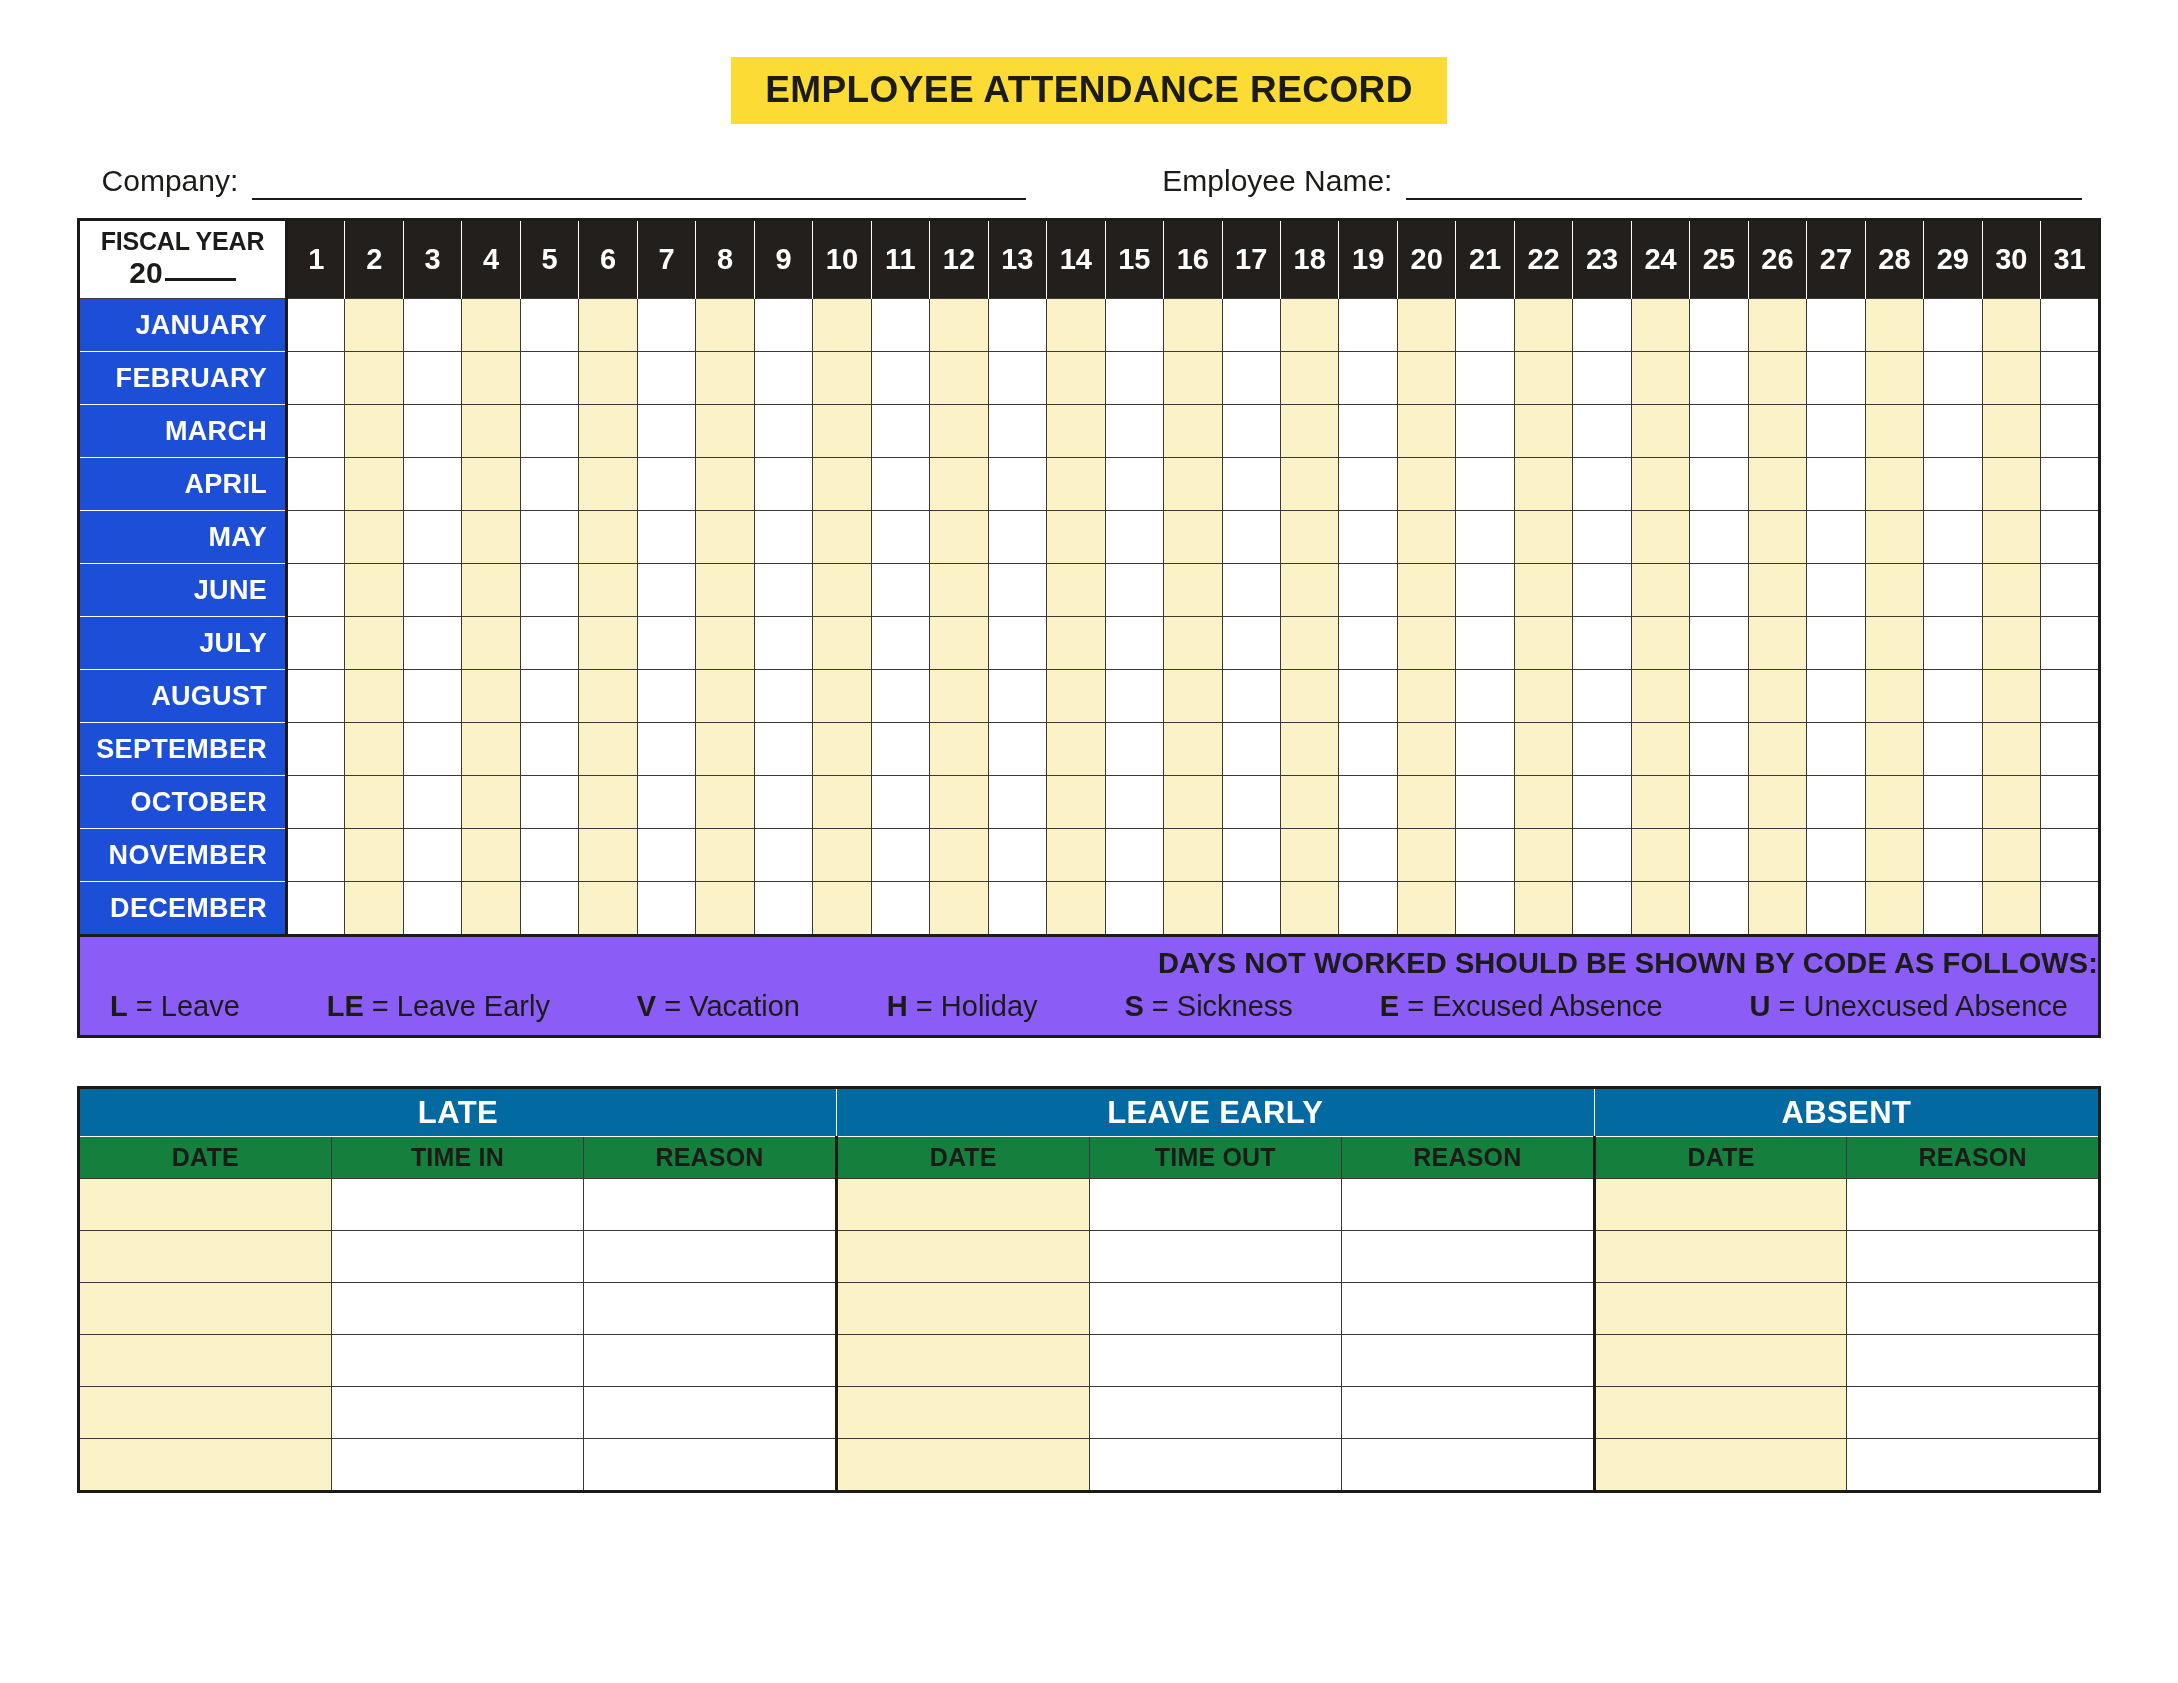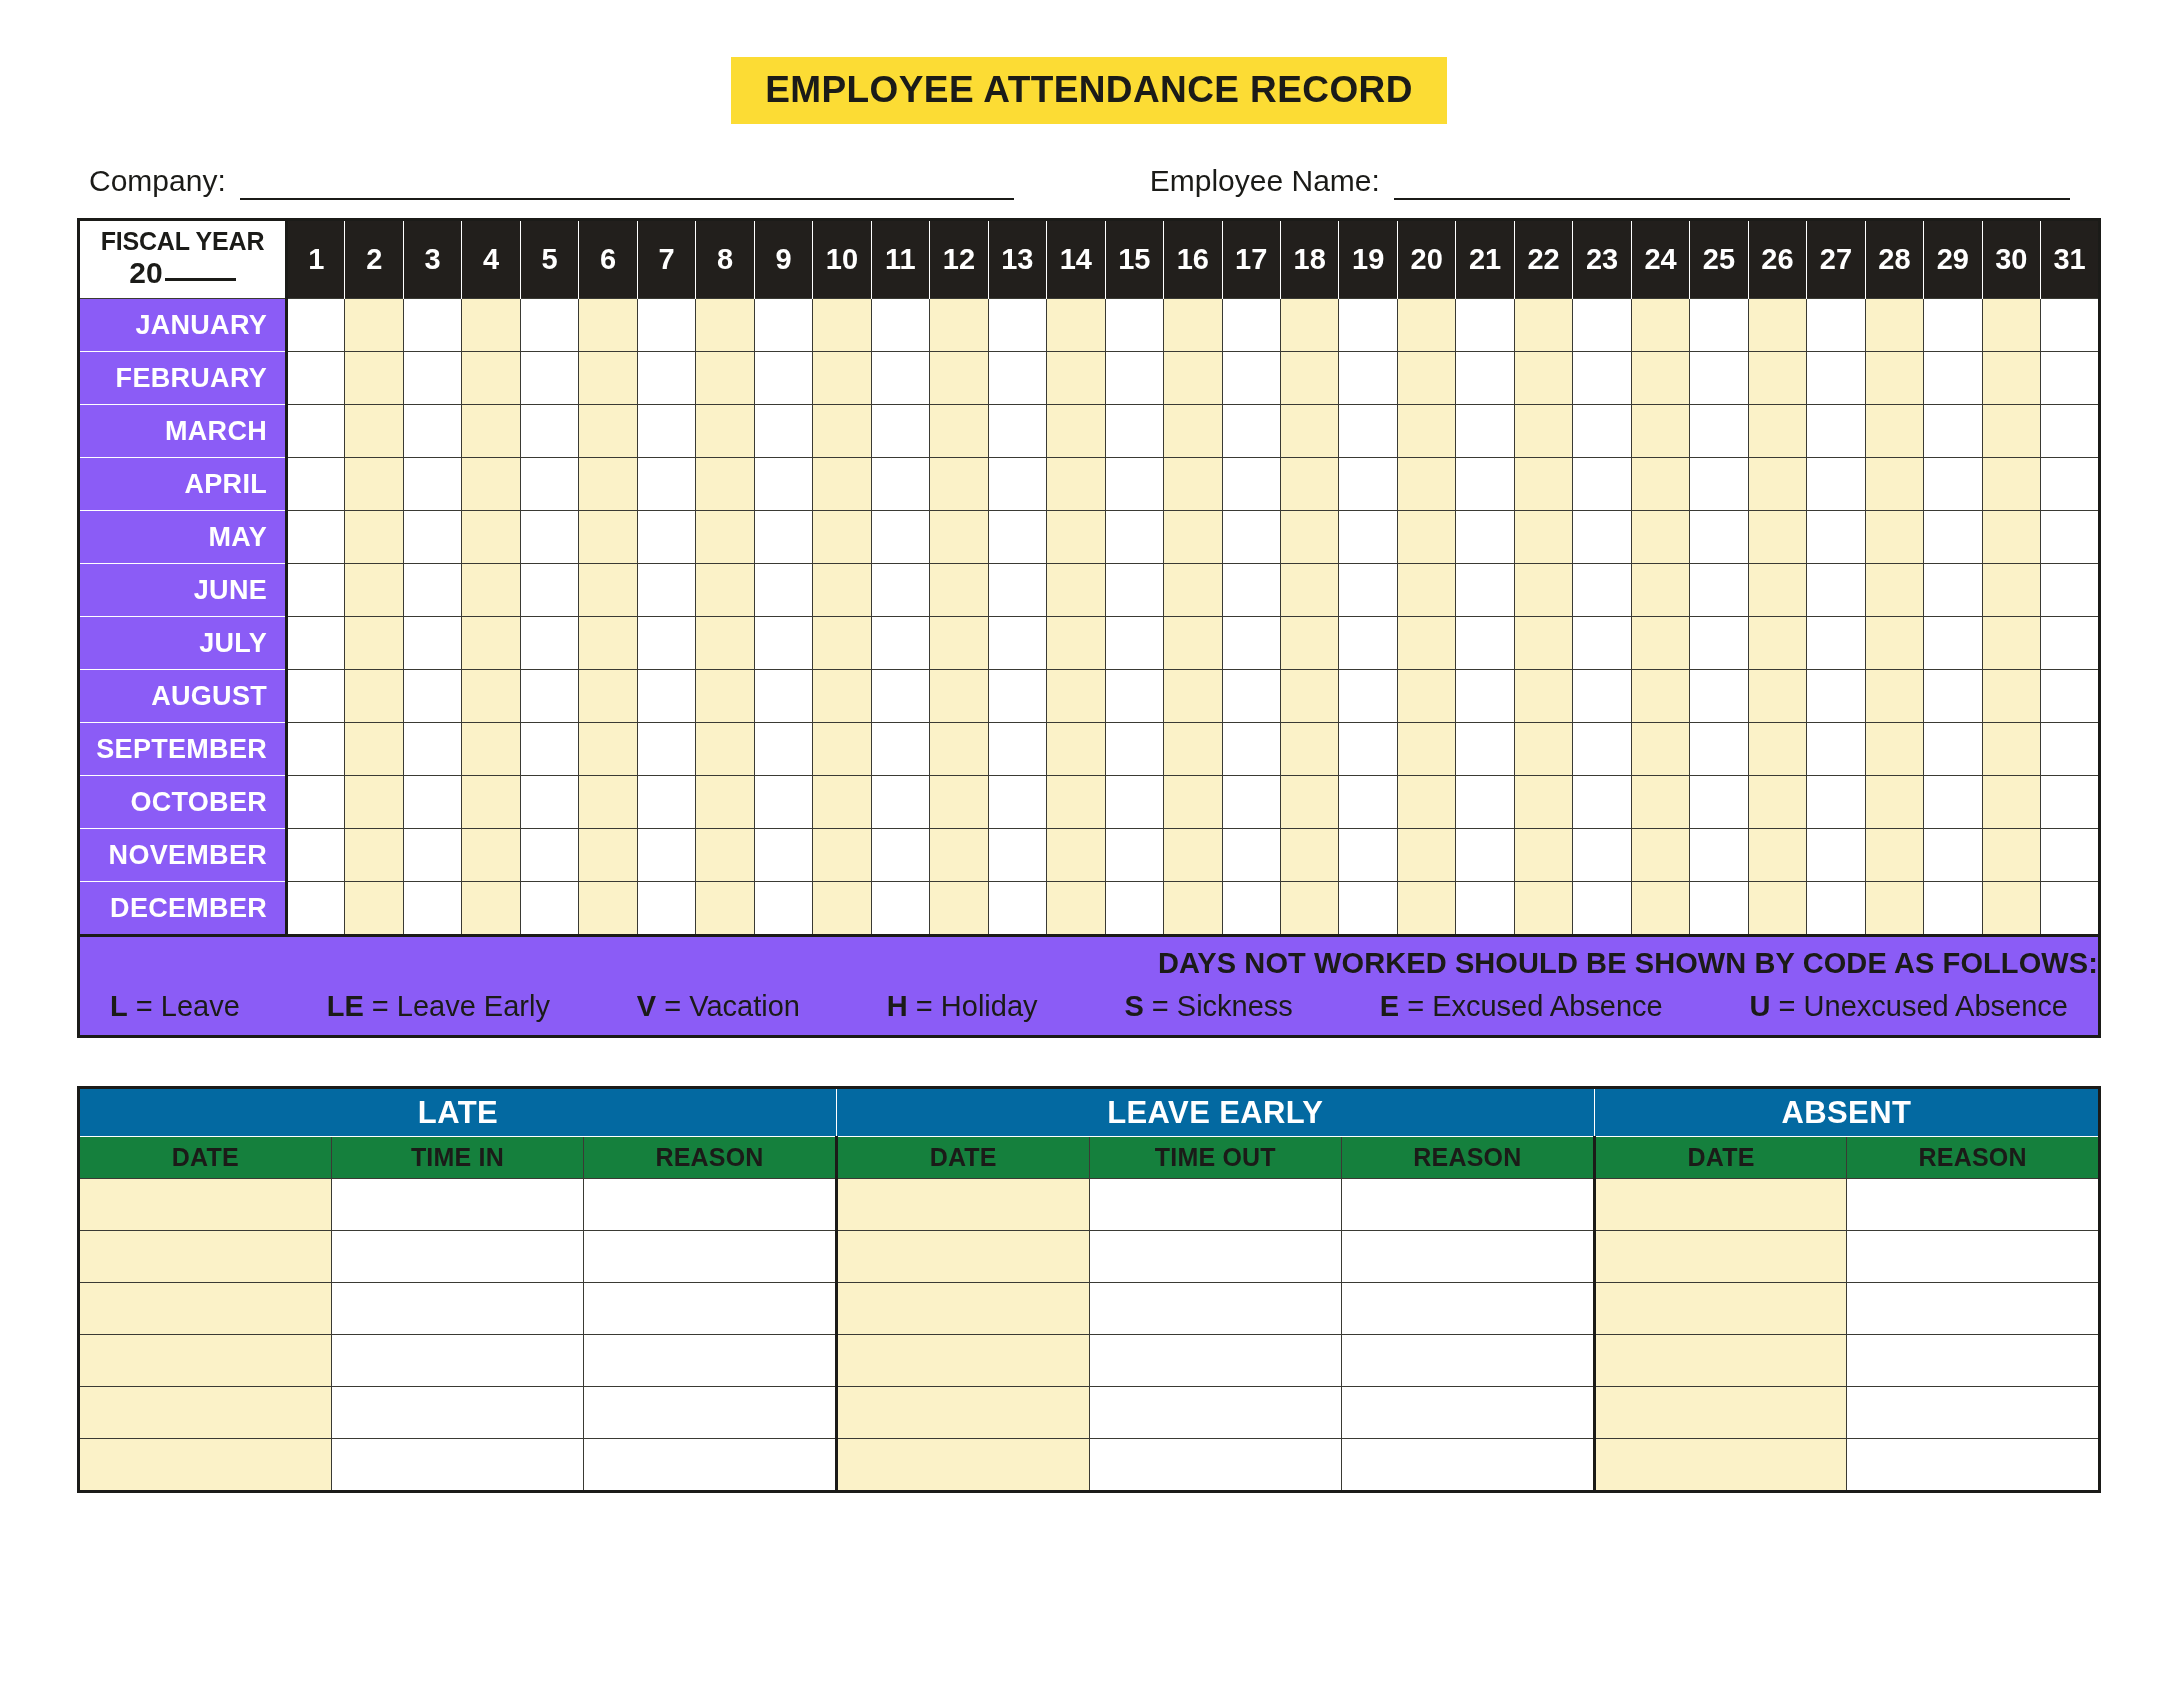--- a/index.html
+++ b/index.html
@@ -41,20 +41,21 @@
   }
 
   
   .meta-row {
     display: flex;
     align-items: flex-end;
     margin-top: 42px;
     padding-left: 12px;
     padding-right: 6px;
     font-size: 30px;
+    justify-content: center;
   }
   .meta-field {
     display: flex;
     align-items: flex-end;
     white-space: nowrap;
   }
   .meta-label {
     font-size: 30px;
     line-height: 1;
     padding-bottom: 4px;
@@ -119,21 +120,21 @@
     vertical-align: middle;
     height: 77px;
     border-color: #ffffff !important;
     border-top: none !important;
     border-bottom: none !important;
   }
   .day-head.first { border-left: none !important; }
   .day-head.last { border-right: none !important; }
 
   .month-cell {
-    background: #8b5cf6;
+    background: #1d4ed8;
     color: #ffffff;
     font-size: 27px;
     font-weight: bold;
     text-align: right;
     padding-right: 18px !important;
     height: 52px;
     letter-spacing: 0.3px;
     border-right: 3px solid #1b1b18 !important;
     border-top-color: #ffffff !important;
     border-bottom-color: #ffffff !important;

